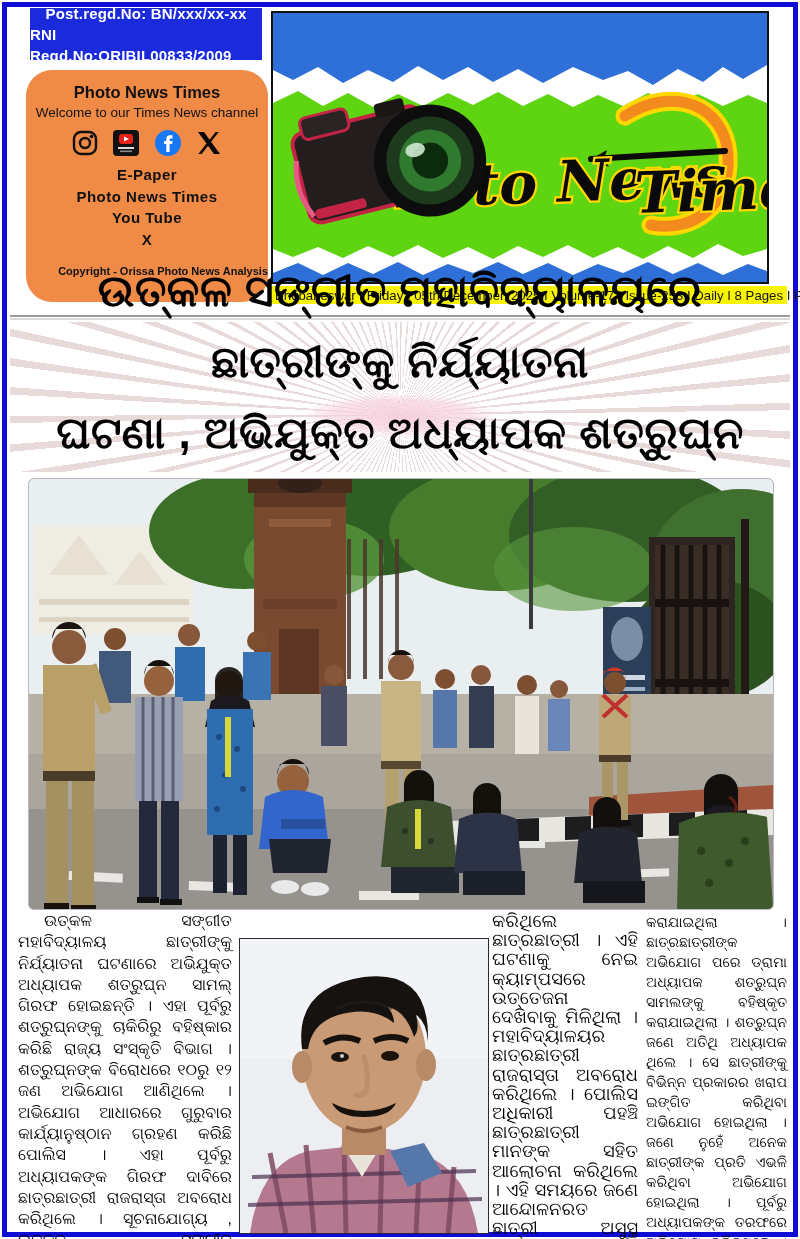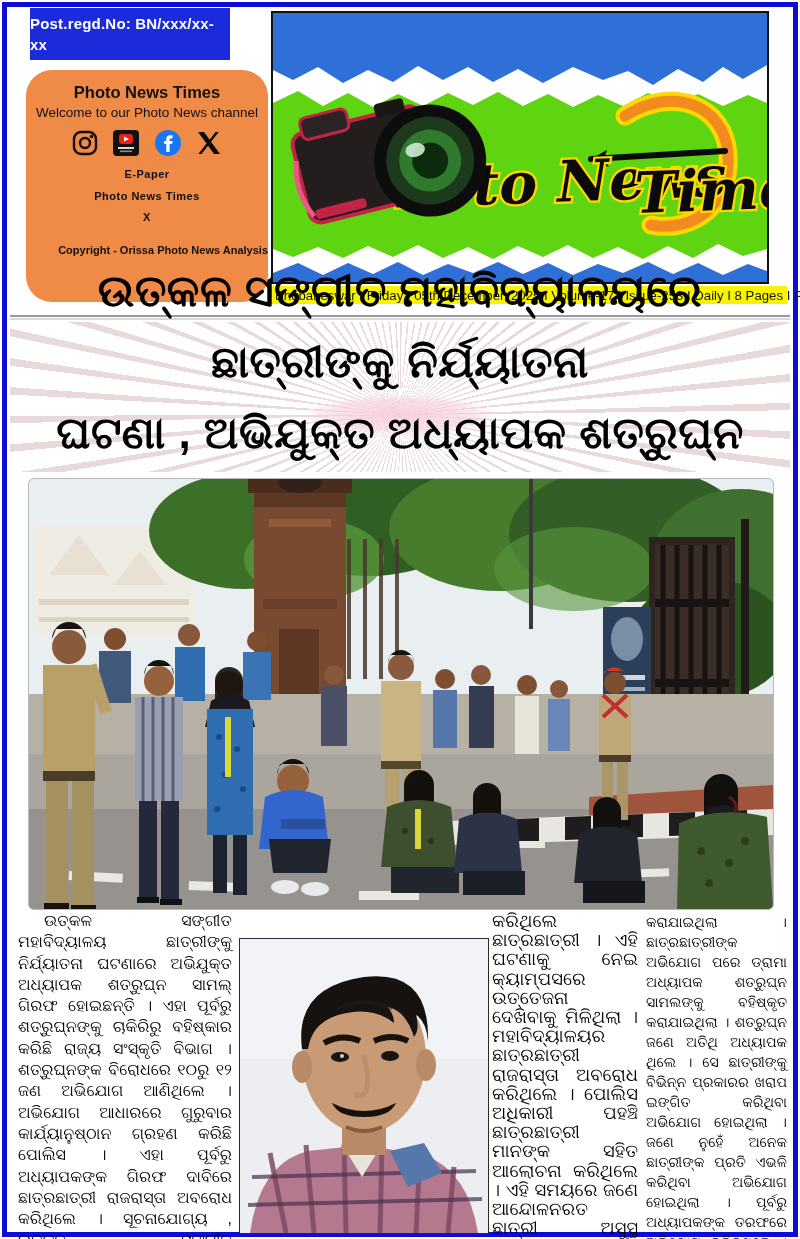--- a/index.html
+++ b/index.html
@@ -6,35 +6,35 @@
   body{
     width:800px;height:1239px;position:relative;background:#ffffff;
     font-family:"Liberation Sans", sans-serif;overflow:hidden;
   }
   .page-frame{
     position:absolute;left:2px;top:2px;width:786px;height:1225px;
     border:5px solid #0d0dd6;background:#ffffff;
   }
   
   .regd-box{
-    position:absolute;left:30px;top:8px;width:200px;height:52px;
+    position:absolute;left:30px;top:8px;width:232px;height:52px;
     background:#1b2bdc;color:#ffffff;font-weight:bold;font-size:15px;
     display:flex;flex-direction:column;align-items:center;justify-content:center;
     line-height:21px;letter-spacing:0.2px;
   }
   
   .side-box{
     position:absolute;left:26px;top:70px;width:242px;height:232px;
     background:#ef8a47;border-radius:26px;color:#111;text-align:center;
   }
   .side-title{font-weight:bold;font-size:16.5px;margin-top:13px;}
   .side-sub{font-size:13.5px;margin-top:3px;}
   .icon-row{display:flex;justify-content:center;gap:14px;margin-top:8px;height:30px;align-items:center;}
   .side-links{margin-top:6px;}
-  .side-link{font-weight:bold;font-size:11px;line-height:21.5px;letter-spacing:0.5px;}
+  .side-link{font-weight:bold;font-size:15px;line-height:21.5px;letter-spacing:0.5px;}
   .side-copy{font-weight:bold;font-size:11px;margin-top:15px;text-align:right;}
   
   .masthead{
     position:absolute;left:271px;top:11px;width:498px;height:273px;
     border:2px solid #111;box-sizing:border-box;background:#2e6fd8;
   }
   .masthead svg{display:block;}
   
   .date-strip{
     position:absolute;left:271px;top:286px;width:516px;height:18px;
@@ -74,25 +74,26 @@
     border:1px solid #2a2a2a;box-sizing:border-box;background:#e9eaee;overflow:hidden;
   }
 </style>
 </head>
 <body>
 
 <div class="page-frame"></div>
 
 <div class="regd-box">
   <div>Post.regd.No: BN/xxx/xx-xx</div>
+  <div>RNI Regd.No:ORIBIL00833/2009</div>
 </div>
 
 <div class="side-box">
   <div class="side-title">Photo News Times</div>
-  <div class="side-sub">Welcome to our Photo News channel</div>
+  <div class="side-sub">Welcome to our Times News channel</div>
   <div class="icon-row">
     <svg width="26" height="26" viewBox="0 0 26 26">
       <rect x="2" y="2" width="22" height="22" rx="7" fill="none" stroke="#111" stroke-width="2.4"></rect>
       <circle cx="13" cy="13" r="5" fill="none" stroke="#111" stroke-width="2.4"></circle>
       <circle cx="19.5" cy="6.5" r="1.8" fill="#111"></circle>
     </svg>
     <svg width="28" height="28" viewBox="0 0 28 28">
       <rect x="1" y="1" width="26" height="26" rx="4" fill="#111"></rect>
       <rect x="7" y="5" width="14" height="10" rx="3" fill="#e62117"></rect>
       <path d="M12 7.5 L17 10 L12 12.5 Z" fill="#fff"></path>
@@ -103,20 +104,21 @@
       <circle cx="14" cy="14" r="13" fill="#1877f2"></circle>
       <path d="M16.5 9.5 h2 V6.2 h-2.6 c-2.4 0-3.6 1.5-3.6 3.8 v2h-2.2v3.1h2.2V23h3.3v-7.9h2.5l0.5-3.1h-3V10.3 c0-0.5 0.3-0.8 0.9-0.8z" fill="#fff"></path>
     </svg>
     <svg width="26" height="26" viewBox="0 0 26 26">
       <path d="M2 2 L10.5 13.6 L2.4 24 H5.6 L12 15.7 L18 24 H24 L15 11.8 L22.8 2 H19.6 L13.6 9.8 L8 2 Z" fill="#0a0a0a"></path>
     </svg>
   </div>
   <div class="side-links">
     <div class="side-link">E-Paper</div>
     <div class="side-link">Photo News Times</div>
+    <div class="side-link">You Tube</div>
     <div class="side-link">X</div>
   </div>
   <div class="side-copy">Copyright - Orissa Photo News Analysis</div>
 </div>
 
 <div class="masthead">
   <svg width="494" height="269" viewBox="0 0 494 269">
     <rect x="0" y="0" width="494" height="269" fill="#ffffff"></rect>
 
     <polygon fill="#2e6fd8" points="0,0 494,0 494,52 470,66 450,54 430,69 405,56 380,72 355,58 330,67 300,54 270,70 245,56 220,69 195,54 170,67 145,53 120,69 95,57 70,70 45,54 20,67 0,57"></polygon>

